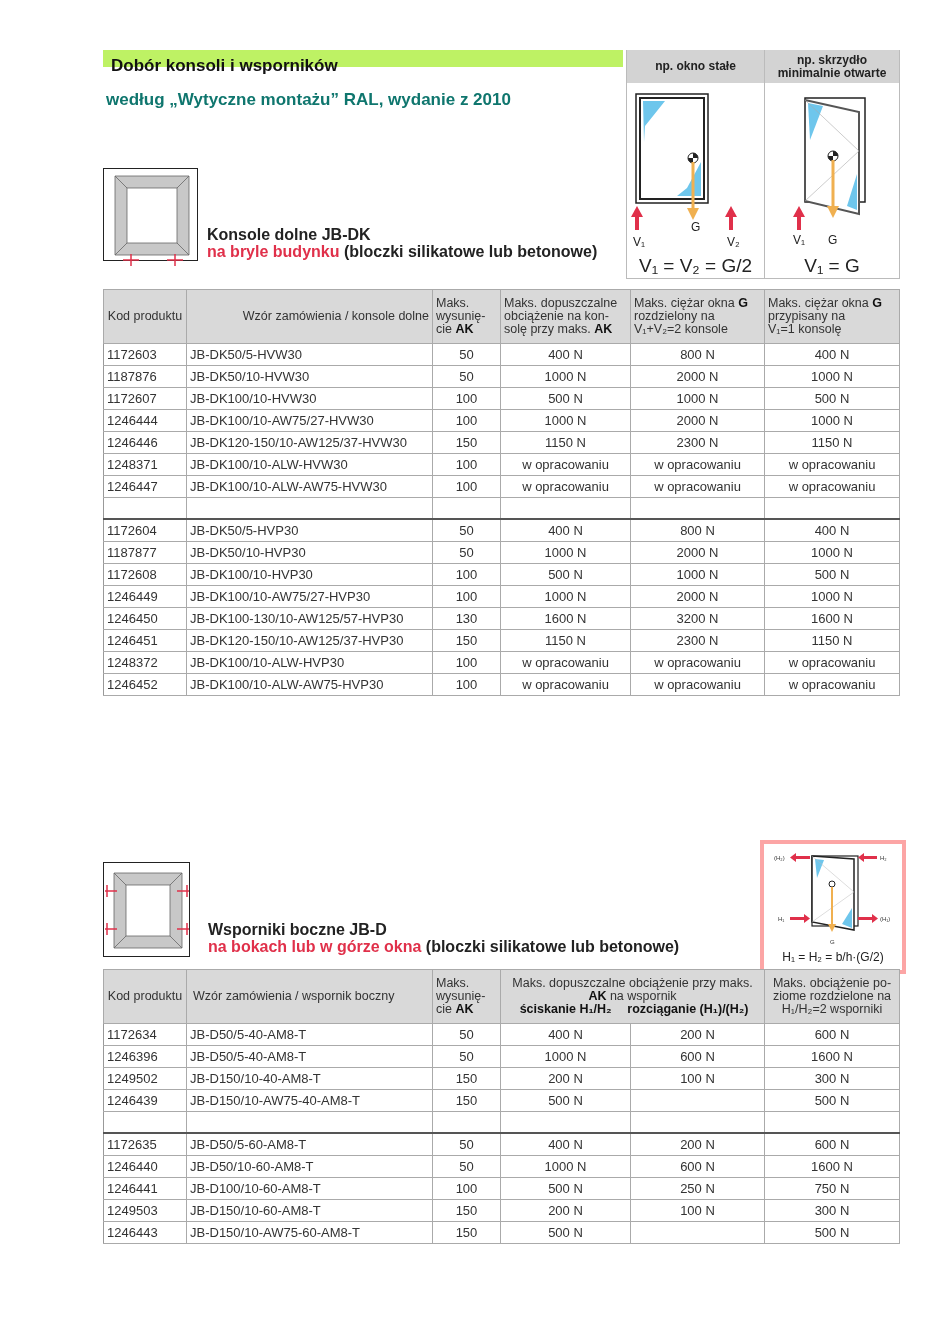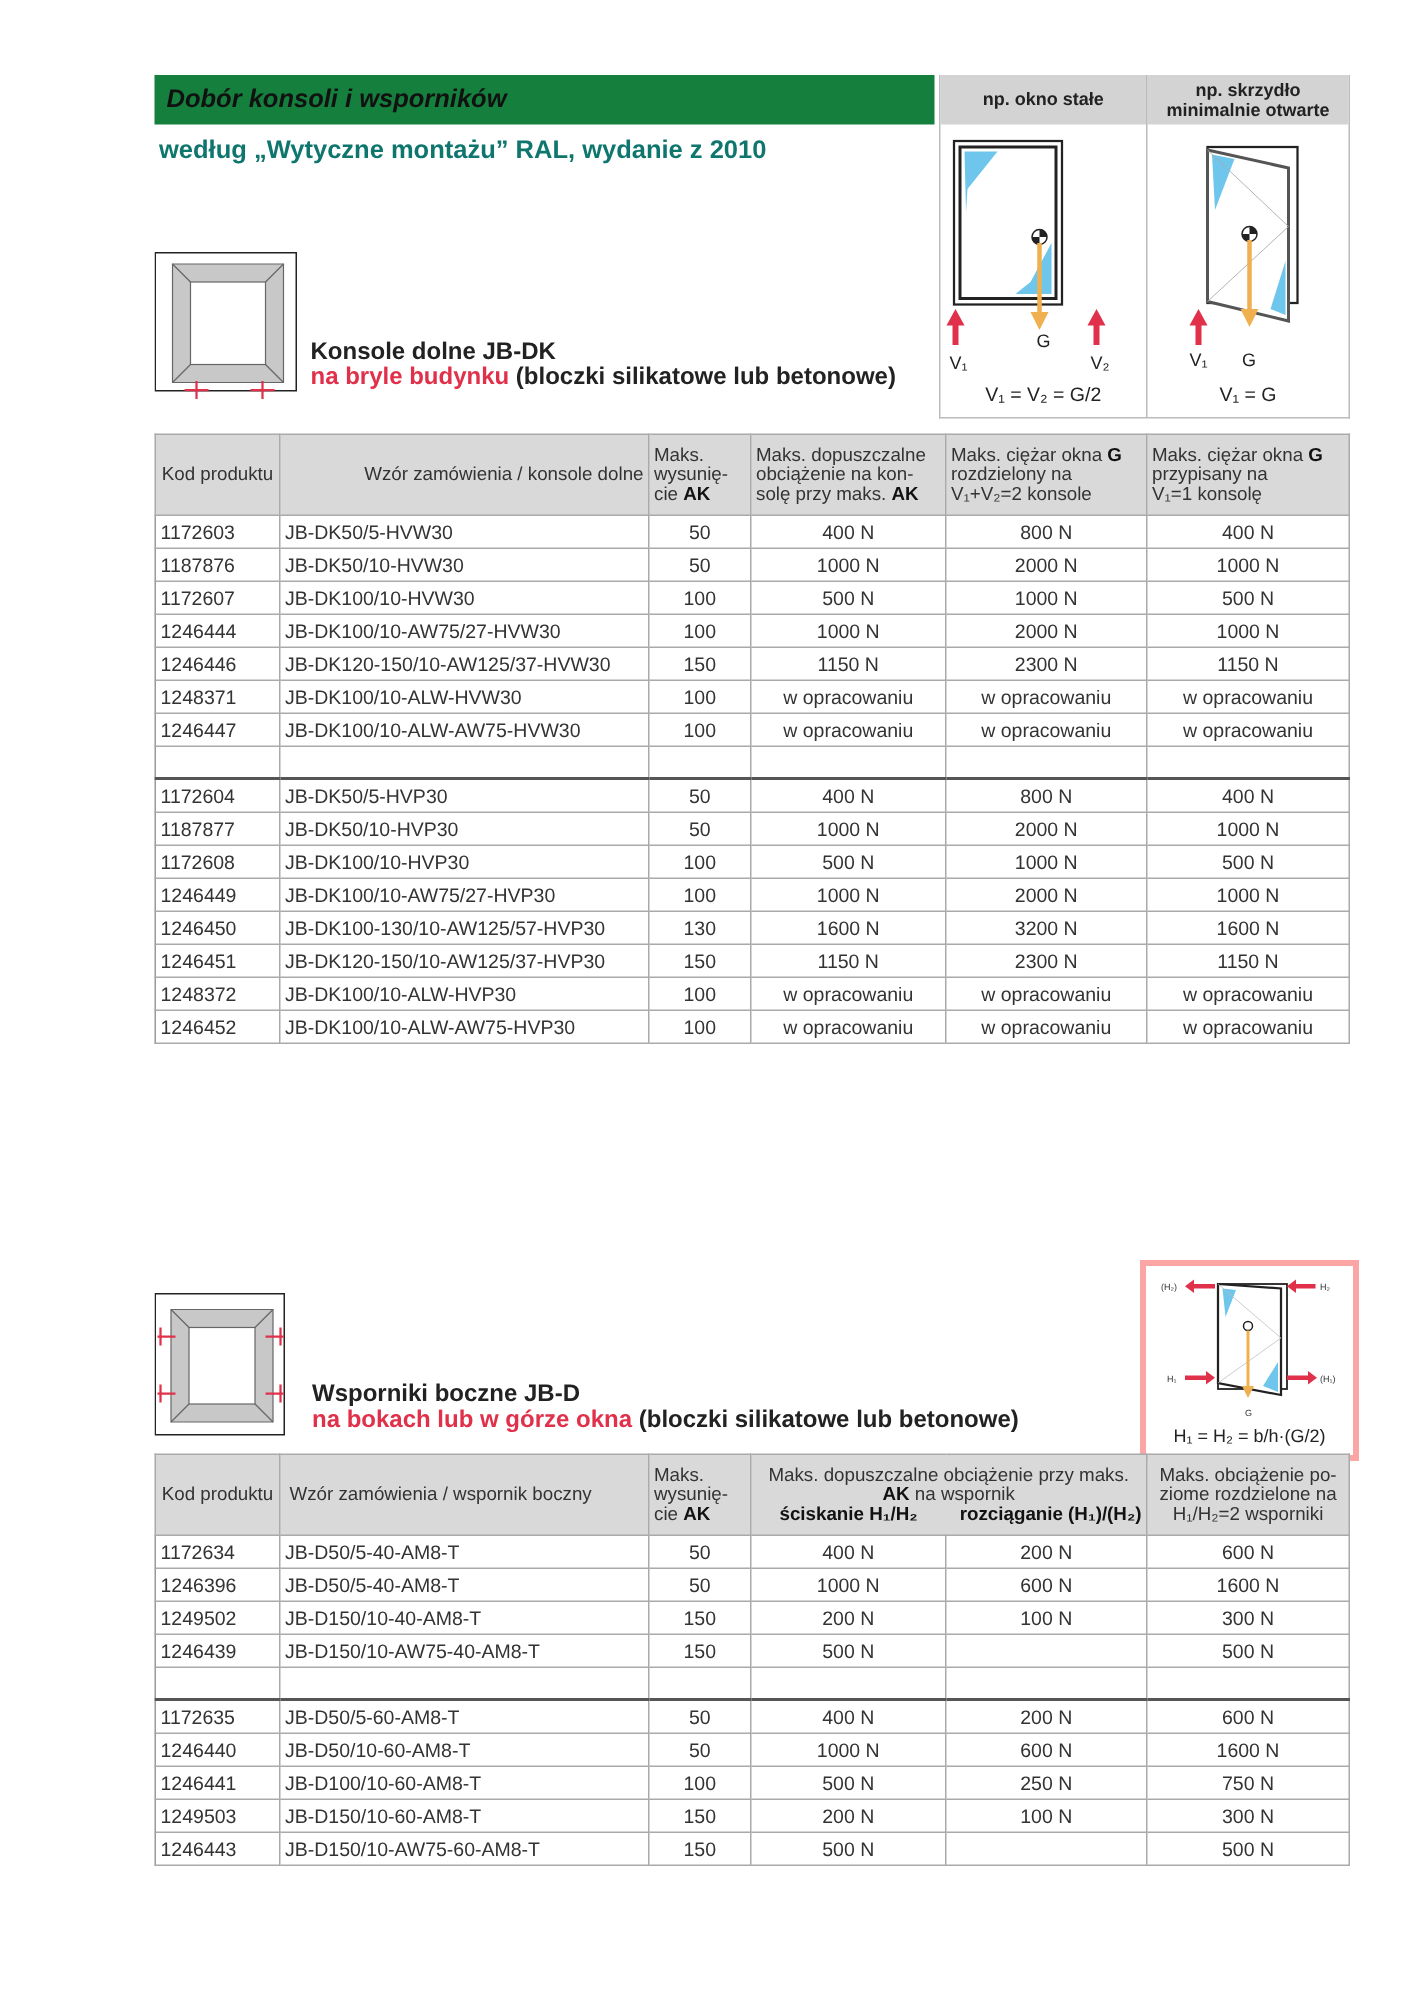--- a/index.html
+++ b/index.html
@@ -1,31 +1,31 @@
 <!DOCTYPE html>
 <html><head>
 <meta charset="utf-8">
 <style>
   html, body { margin: 0; padding: 0; background: #ffffff; }
   body { width: 940px; height: 1330px; position: relative; font-family: "Liberation Sans", sans-serif; color: #333; overflow: hidden; }
   .abs { position: absolute; }
 
   
-  .title-bar { left: 103px; top: 50px; width: 520px; height: 33px; background: #15803d; font-style: italic; }
+  .title-bar { left: 103px; top: 50px; width: 520px; height: 17px; background: #bef264; }
   .title-bar span { position: absolute; left: 8px; top: 6px; font-size: 17px; font-weight: bold; color: #111; }
   .subtitle { left: 106px; top: 90px; font-size: 17px; font-weight: bold; color: #0f766e; }
 
   
   .diag-panel { left: 626px; top: 50px; width: 272px; height: 228px; border: 1px solid #bbb; border-top: none; }
   .diag-head { position: absolute; top: 0; height: 33px; background: #d3d3d3; display: flex; align-items: center; justify-content: center; text-align: center; font-size: 12px; font-weight: bold; color: #222; line-height: 13px; }
   .diag-head.h1 { left: 0; width: 137px; }
   .diag-head.h2 { left: 138px; width: 134px; }
   .diag-sep { position: absolute; left: 137px; top: 0; width: 1px; height: 228px; background: #bbb; }
   .diag-svg { position: absolute; top: 34px; left: 0; }
-  .formula { position: absolute; top: 205px; font-size: 13px; color: #222; text-align: center; }
+  .formula { position: absolute; top: 205px; font-size: 19px; color: #222; text-align: center; }
   .sec-title { font-size: 16px; font-weight: bold; color: #222; line-height: 17px; }
   .sec-title .red { color: #e0304a; }
 
   
   table.t { position: absolute; left: 103px; border-collapse: collapse; font-size: 13px; color: #333; table-layout: fixed; }
   table.t th { background: #d9d9d9; font-weight: normal; font-size: 12.5px; line-height: 13px; border: 1px solid #aaa; padding: 2px 3px; vertical-align: middle; color: #333; }
   table.t td { border: 1px solid #aaa; border-left: 1px solid #999; height: 21px; padding: 0 4px; white-space: nowrap; }
   table.t td.c { text-align: center; }
   table.t td.code { text-align: left; padding-left: 3px; }
   table.t tr.spacer td { height: 20px; border-bottom: 2px solid #555; }
@@ -341,21 +341,21 @@
       <col style="width:134px">
       <col style="width:135px">
   </colgroup>
   <thead>
     <tr style="height:54px;">
       <th style="text-align:center;">Kod produktu</th>
       <th style="text-align:left;padding-left:6px;">Wzór zamówienia / wspornik boczny</th>
       <th style="text-align:left;"><span>Maks. wysunię-cie </span><b>AK</b></th>
       <th colspan="2" style="text-align:center;">
         <span>Maks. dopuszczalne obciążenie przy maks. </span><b>AK</b><span> na wspornik</span><br>
-        <b style="display:inline-block;width:48%;text-align:center;">ściskanie H₁/H₂</b><b style="display:inline-block;width:52%;text-align:right;">rozciąganie (H₁)/(H₂)</b>
+        <b style="display:inline-block;width:48%;text-align:center;">ściskanie H₁/H₂</b><b style="display:inline-block;width:52%;text-align:left;">rozciąganie (H₁)/(H₂)</b>
       </th>
       <th style="text-align:center;"><span>Maks. obciążenie po-ziome rozdzielone na</span><br><span>H₁/H₂=2 wsporniki</span></th>
     </tr>
   </thead>
   <tbody id="t2a">
       <tr>
         <td class="code">1172634</td>
         <td class="code">JB-D50/5-40-AM8-T</td>
         <td class="c">50</td>
         <td class="c">400 N</td>

